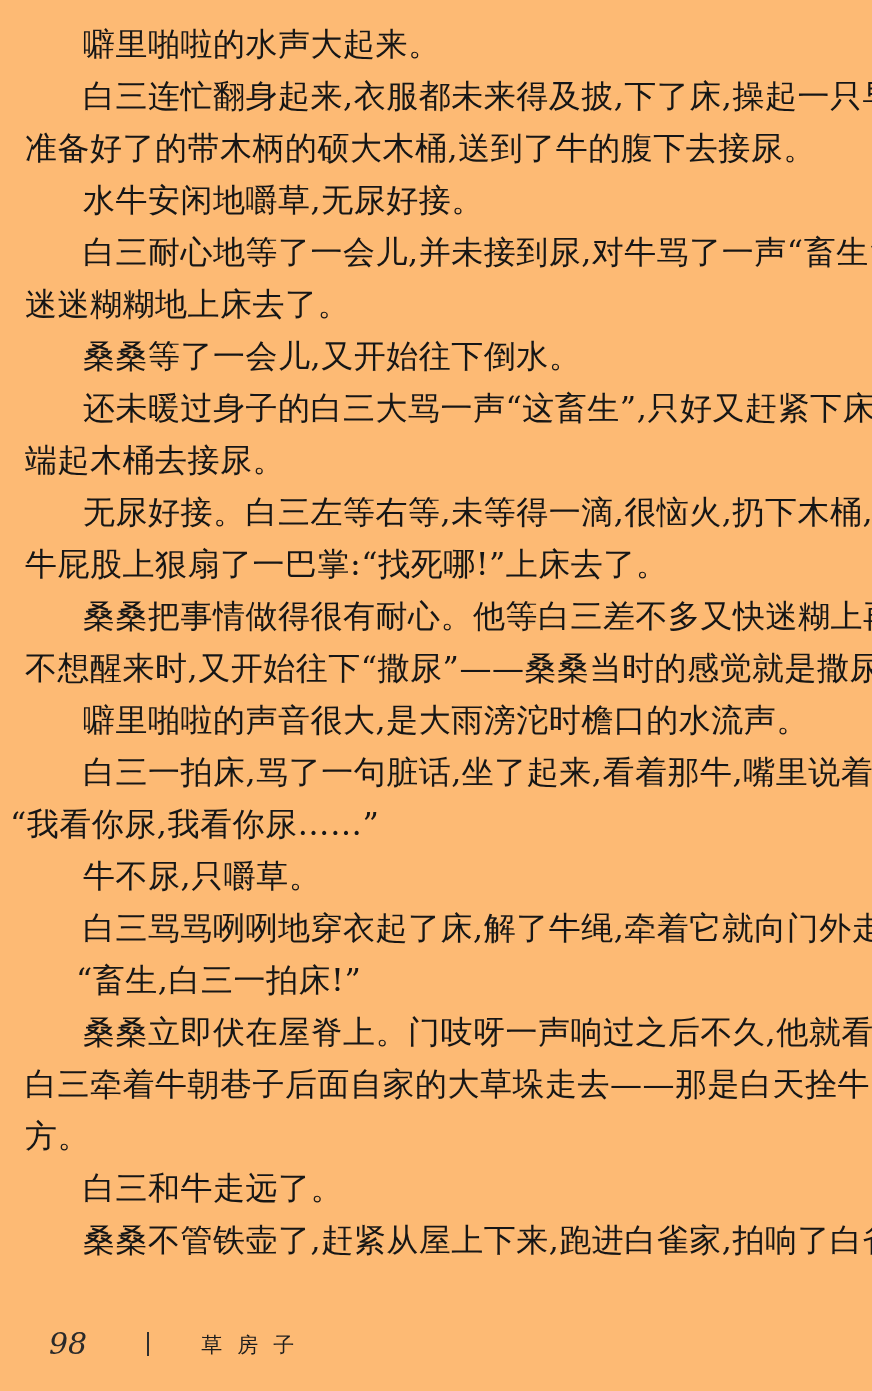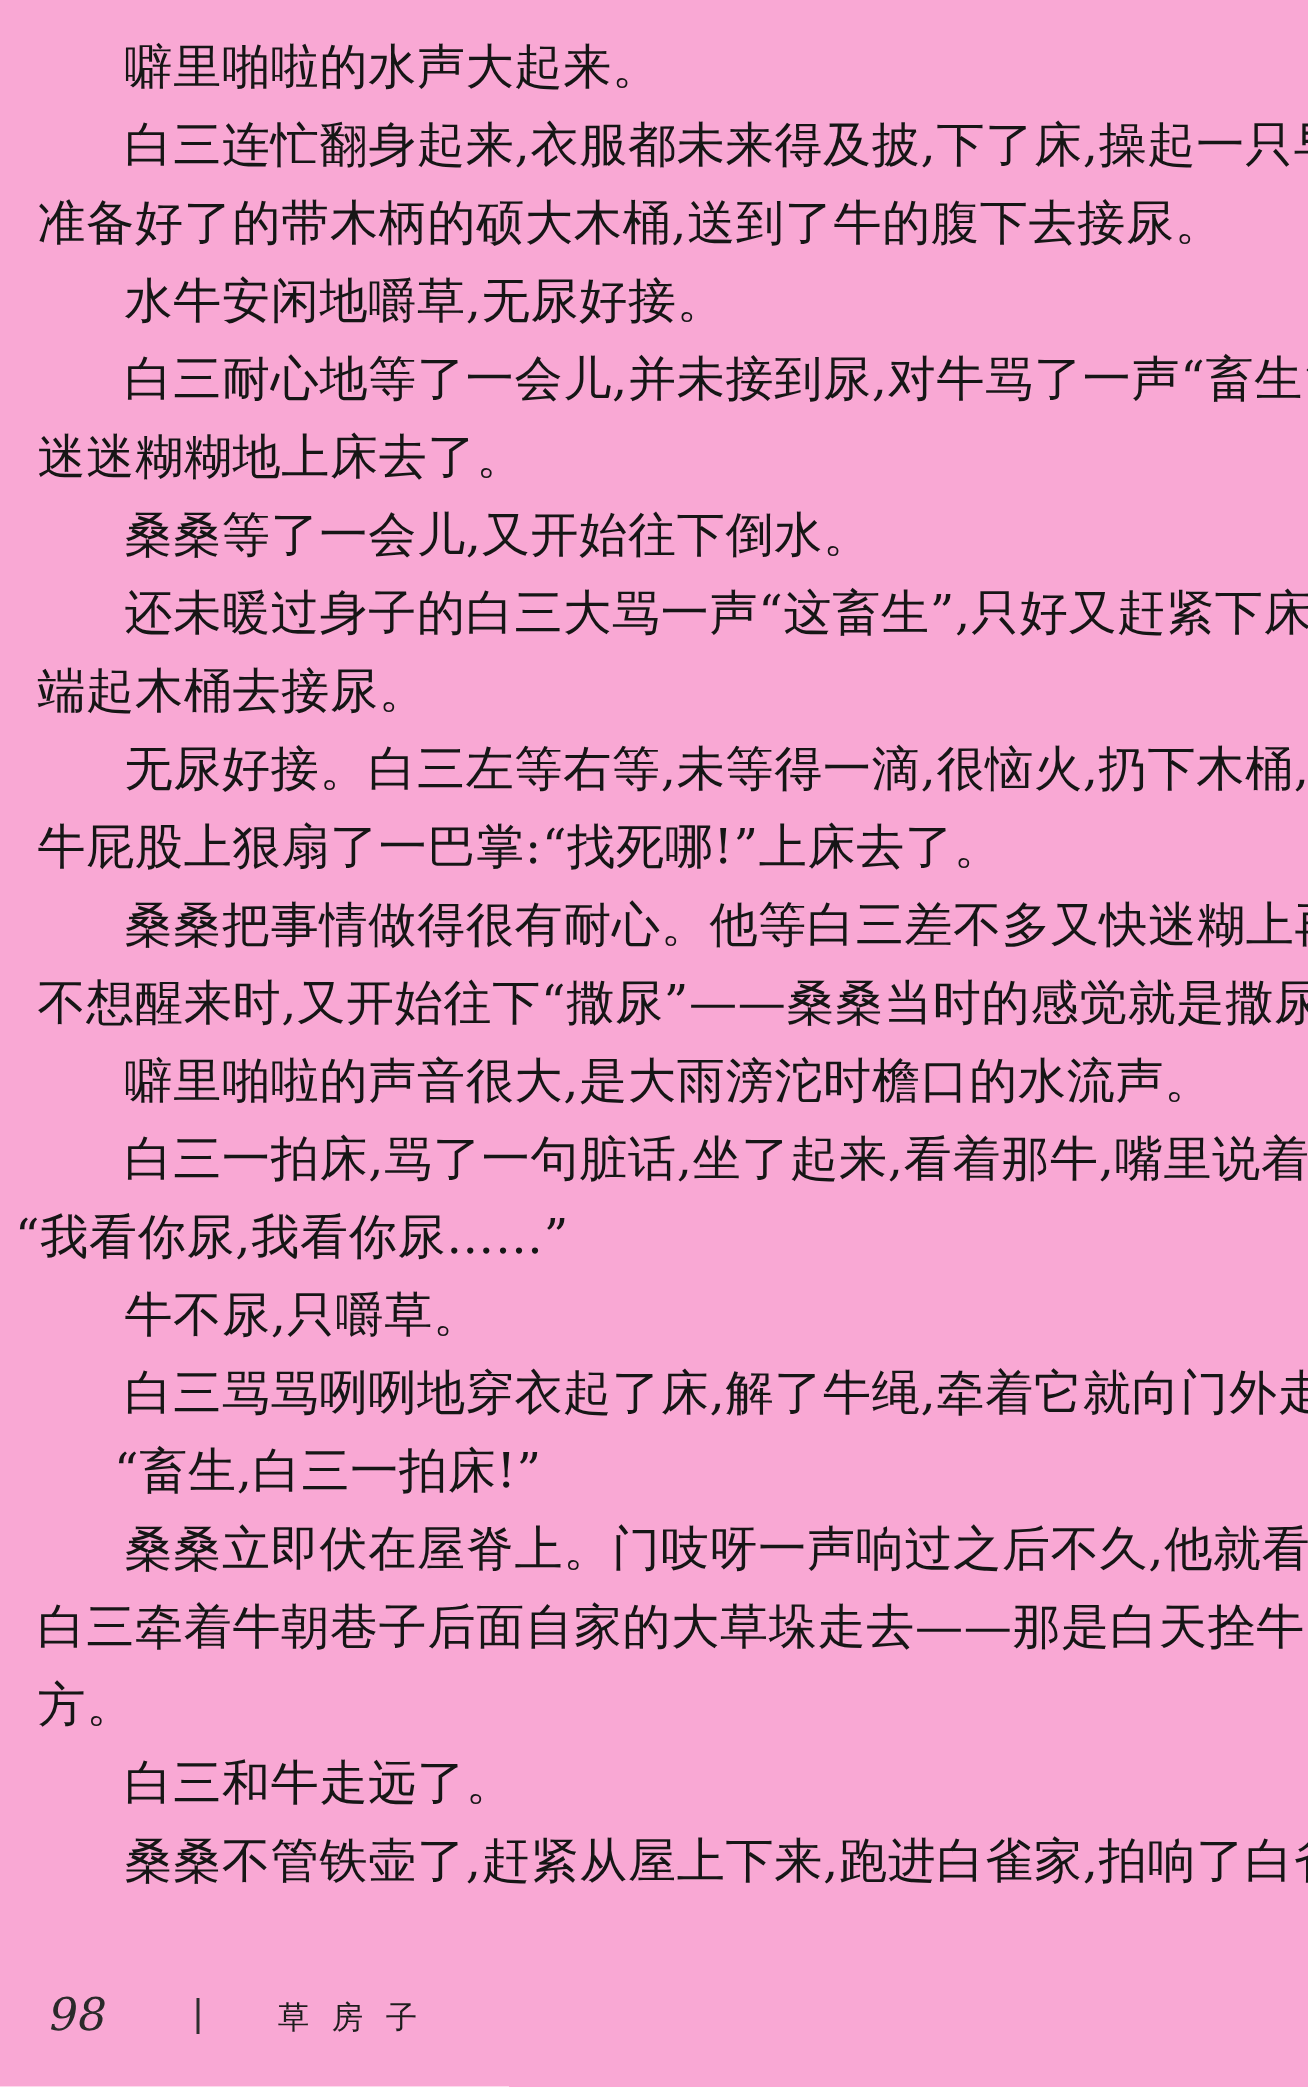--- a/index.html
+++ b/index.html
@@ -4,42 +4,42 @@
 <style>
   html, body {
     margin: 0;
     padding: 0;
     background: #ffffff;
   }
   .page {
     position: relative;
     width: 872px;
     height: 1391px;
-    background: #f9a8d4;
+    background: #fdba74;
     overflow: hidden;
     font-family: "DejaVu Serif", "Liberation Serif", serif;
     color: #161616;
   }
   .body-text {
     padding: 18px 19px 0 25px;
   }
   .line {
     font-size: 32px;
     line-height: 52px;
     white-space: nowrap;
     letter-spacing: 0.5px;
   }
   .line.indent   { padding-left: 58px; }   
   .line.indent-q { padding-left: 51px; }   
   .line.flush    { padding-left: 0; }      
   .line.hang     { margin-left: -15px; }   
 
   .footer {
     position: absolute;
-    left: 33px;
+    left: 49px;
     top: 1326px;
     display: flex;
     align-items: center;
     height: 36px;
     gap: 32px;
   }
   .page-num {
     font-family: "DejaVu Serif", "Liberation Serif", serif;
     font-style: italic;
     font-size: 30px;

